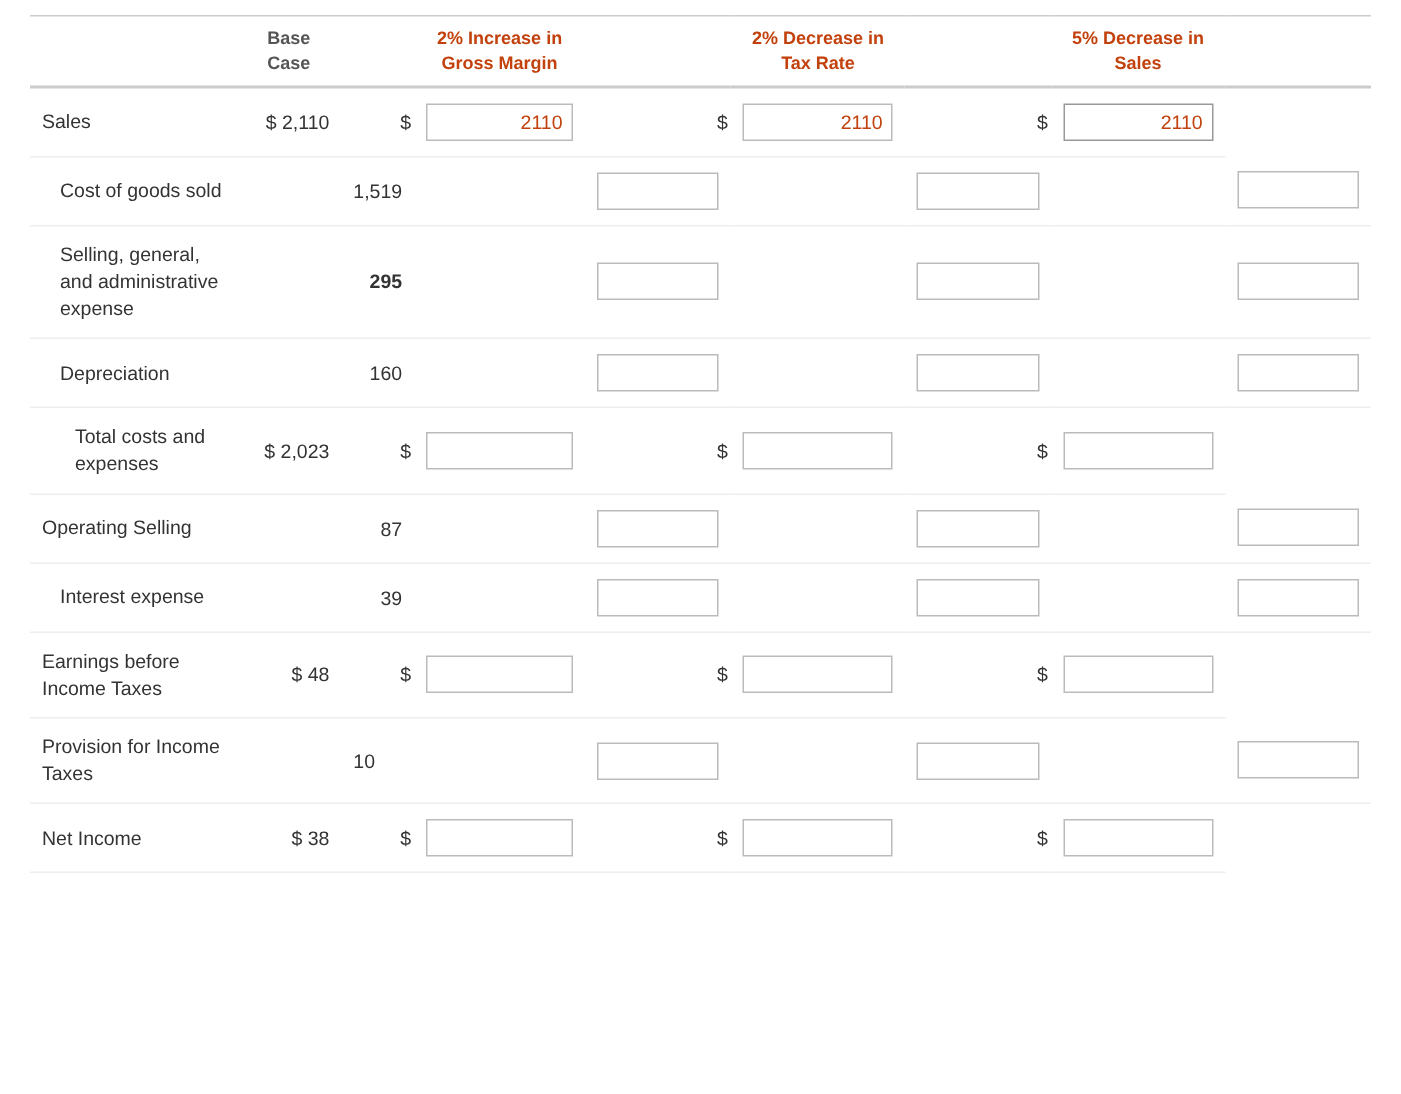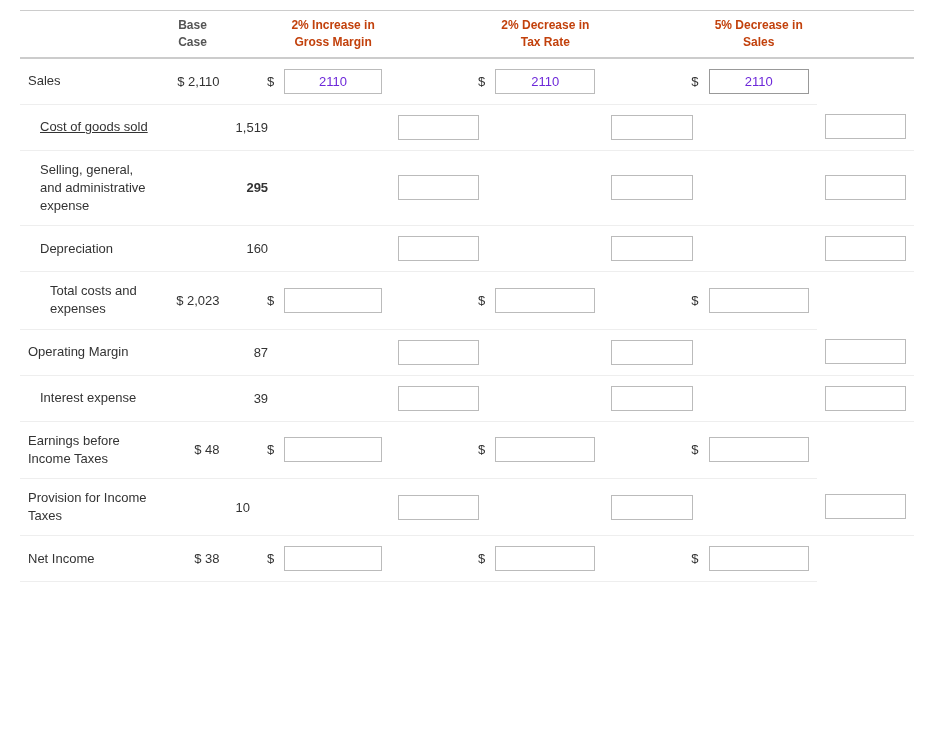--- a/index.html
+++ b/index.html
@@ -51,23 +51,23 @@
       padding-right: 2px;
     }
     .col-input {
       width: 160px;
     }
     .input-field {
       width: 100%;
       border: 1px solid #bbb;
       padding: 4px 6px;
       font-size: 13px;
-      text-align: center;
+      text-align: right;
       outline: none;
-      color: #6d28d9;
+      color: #c2410c;
     }
     .row-data td {
       border-bottom: 1px solid #eee;
       padding-top: 10px;
       padding-bottom: 10px;
     }
     .label-indent {
       padding-left: 20px;
     }
     .label-indent2 {
@@ -108,21 +108,21 @@
         <td class="col-label" style="line-height: 1.4;">Sales</td>
         <td colspan="1" style="text-align: right; white-space: nowrap;">$ 2,110</td>
         <td class="col-dollar">$</td>
         <td class="col-input"><input type="text" class="input-field" value="2110" style=""></td>
         <td class="col-dollar">$</td>
         <td class="col-input"><input type="text" class="input-field" value="2110" style=""></td>
         <td class="col-dollar">$</td>
         <td class="col-input"><input type="text" class="input-field" value="2110" style="border-color: rgb(153, 153, 153);"></td>
       </tr>
       <tr class="row-data">
-        <td class="col-label label-indent" style="line-height: 1.4; text-decoration: underline;">Cost of goods sold</td>
+        <td class="col-label label-indent" style="line-height: 1.4;">Cost of goods sold</td>
         <td class="dollar-sign" style="text-align: right; padding-right: 2px;"></td>
         <td style="text-align: right;">1,519</td>
         <td class="col-dollar"></td>
         <td class="col-input"><input type="text" class="input-field" style=""></td>
         <td class="col-dollar"></td>
         <td class="col-input"><input type="text" class="input-field" style=""></td>
         <td class="col-dollar"></td>
         <td class="col-input"><input type="text" class="input-field" style=""></td>
       </tr>
       <tr class="row-data">
@@ -151,21 +151,21 @@
         <td class="col-label label-indent2" style="line-height: 1.4;">Total costs and expenses</td>
         <td colspan="1" style="text-align: right; white-space: nowrap;">$ 2,023</td>
         <td class="col-dollar">$</td>
         <td class="col-input"><input type="text" class="input-field" style=""></td>
         <td class="col-dollar">$</td>
         <td class="col-input"><input type="text" class="input-field" style=""></td>
         <td class="col-dollar">$</td>
         <td class="col-input"><input type="text" class="input-field" style=""></td>
       </tr>
       <tr class="row-data">
-        <td class="col-label" style="line-height: 1.4;">Operating Margin</td>
+        <td class="col-label" style="line-height: 1.4;">Operating Selling</td>
         <td class="dollar-sign" style="text-align: right; padding-right: 2px;"></td>
         <td style="text-align: right;">87</td>
         <td class="col-dollar"></td>
         <td class="col-input"><input type="text" class="input-field" style=""></td>
         <td class="col-dollar"></td>
         <td class="col-input"><input type="text" class="input-field" style=""></td>
         <td class="col-dollar"></td>
         <td class="col-input"><input type="text" class="input-field" style=""></td>
       </tr>
       <tr class="row-data">

